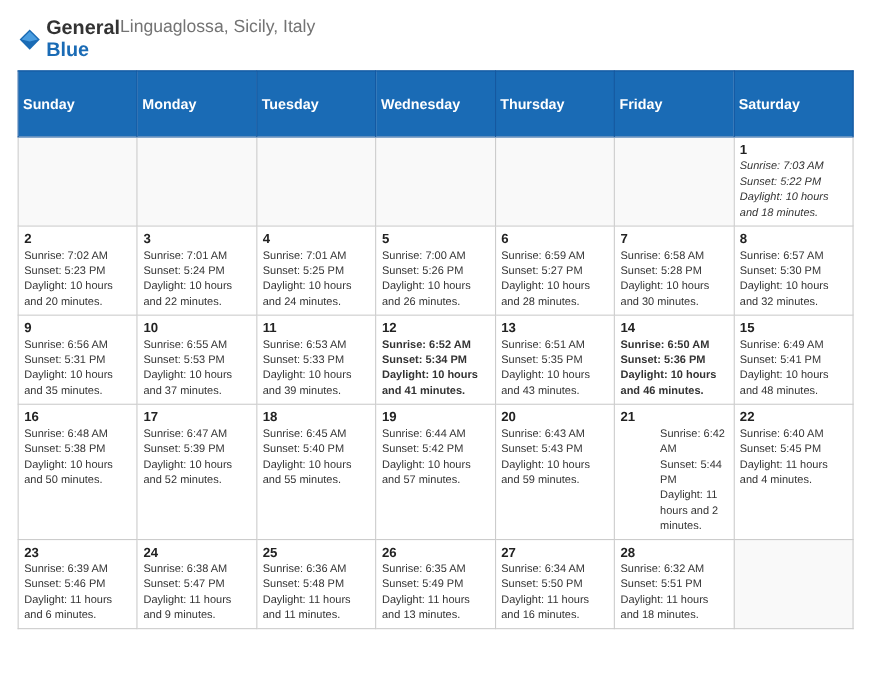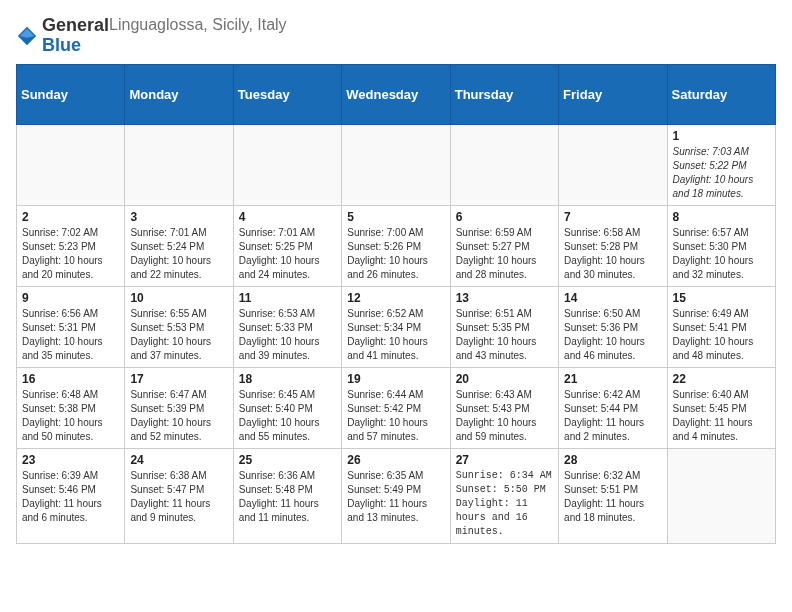--- a/index.html
+++ b/index.html
@@ -187,33 +187,33 @@
 Daylight: 10 hours and 37 minutes.</div>
         </td>
         <td>
           <span class="day-number">11</span>
           <div class="day-info" style="white-space: pre-line;">Sunrise: 6:53 AM
 Sunset: 5:33 PM
 Daylight: 10 hours and 39 minutes.</div>
         </td>
         <td>
           <span class="day-number">12</span>
-          <div class="day-info" style="white-space: pre-line;">Sunrise: 6:52 AM
+          <div class="day-info" style="white-space: pre-line; font-weight: bold;">Sunrise: 6:52 AM
 Sunset: 5:34 PM
 Daylight: 10 hours and 41 minutes.</div>
         </td>
         <td>
           <span class="day-number">13</span>
           <div class="day-info" style="white-space: pre-line;">Sunrise: 6:51 AM
 Sunset: 5:35 PM
 Daylight: 10 hours and 43 minutes.</div>
         </td>
         <td>
           <span class="day-number">14</span>
-          <div class="day-info" style="white-space: pre-line;">Sunrise: 6:50 AM
+          <div class="day-info" style="white-space: pre-line; font-weight: bold;">Sunrise: 6:50 AM
 Sunset: 5:36 PM
 Daylight: 10 hours and 46 minutes.</div>
         </td>
         <td>
           <span class="day-number">15</span>
           <div class="day-info" style="white-space: pre-line;">Sunrise: 6:49 AM
 Sunset: 5:41 PM
 Daylight: 10 hours and 48 minutes.</div>
         </td>
       </tr>
@@ -243,21 +243,21 @@
 Daylight: 10 hours and 57 minutes.</div>
         </td>
         <td>
           <span class="day-number">20</span>
           <div class="day-info" style="white-space: pre-line;">Sunrise: 6:43 AM
 Sunset: 5:43 PM
 Daylight: 10 hours and 59 minutes.</div>
         </td>
         <td>
           <span class="day-number">21</span>
-          <div class="day-info" style="white-space: pre-line;">Sunrise: 6:42 AM
+          <div class="day-info" style="white-space: pre-line; margin-left: 36px;">Sunrise: 6:42 AM
 Sunset: 5:44 PM
 Daylight: 11 hours and 2 minutes.</div>
         </td>
         <td>
           <span class="day-number">22</span>
           <div class="day-info" style="white-space: pre-line;">Sunrise: 6:40 AM
 Sunset: 5:45 PM
 Daylight: 11 hours and 4 minutes.</div>
         </td>
       </tr>
@@ -281,21 +281,21 @@
 Daylight: 11 hours and 11 minutes.</div>
         </td>
         <td>
           <span class="day-number">26</span>
           <div class="day-info" style="white-space: pre-line;">Sunrise: 6:35 AM
 Sunset: 5:49 PM
 Daylight: 11 hours and 13 minutes.</div>
         </td>
         <td>
           <span class="day-number">27</span>
-          <div class="day-info" style="white-space: pre-line; font-family: Liberation Mono, monospace;">Sunrise: 6:34 AM
+          <div class="day-info" style="white-space: pre-line;">Sunrise: 6:34 AM
 Sunset: 5:50 PM
 Daylight: 11 hours and 16 minutes.</div>
         </td>
         <td>
           <span class="day-number">28</span>
           <div class="day-info" style="white-space: pre-line;">Sunrise: 6:32 AM
 Sunset: 5:51 PM
 Daylight: 11 hours and 18 minutes.</div>
         </td>
         <td class="empty"></td>

